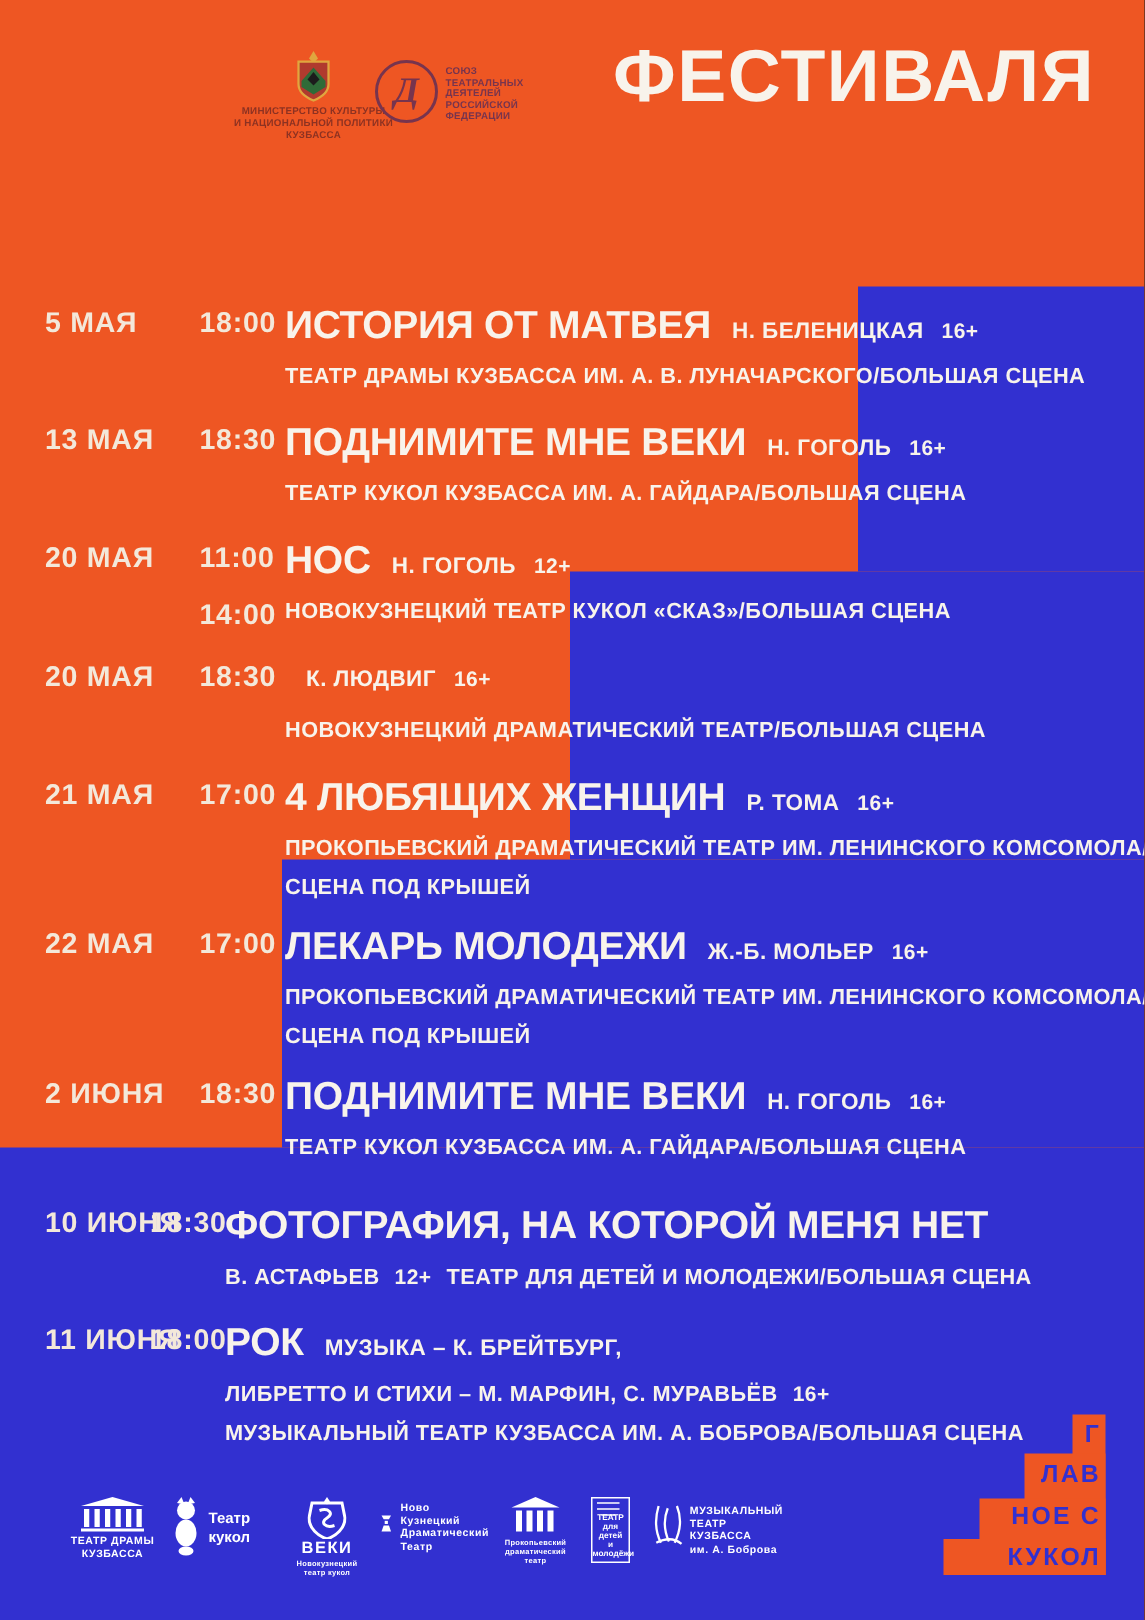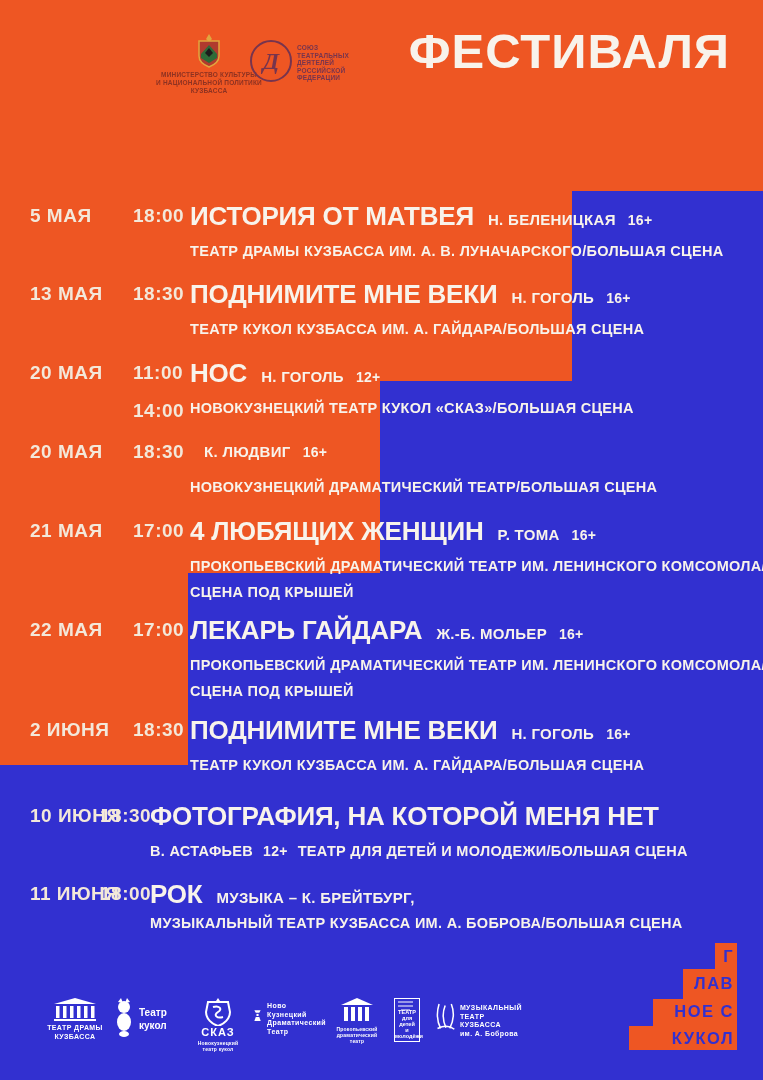--- a/index.html
+++ b/index.html
@@ -195,21 +195,21 @@
     </div>
   </div>
 
   <div class="event" style="top:614px">
     <span class="date">22 МАЯ</span>
     <div class="time-col">
         <span>17:00</span>
       </div>
     <div class="info">
       <div class="line1">
-        <span class="title">ЛЕКАРЬ ГАЙДАРА</span>
+        <span class="title">ЛЕКАРЬ МОЛОДЕЖИ</span>
         <span class="author">Ж.-Б. МОЛЬЕР</span>
         <span class="age">16+</span>
       </div>
       <div class="venue">ПРОКОПЬЕВСКИЙ ДРАМАТИЧЕСКИЙ ТЕАТР ИМ. ЛЕНИНСКОГО КОМСОМОЛА/</div>
       <div class="venue" style="margin-top:0">СЦЕНА ПОД КРЫШЕЙ</div>
     </div>
   </div>
 
   <div class="event" style="top:714px">
     <span class="date">2 ИЮНЯ</span>
@@ -243,20 +243,23 @@
 
   <div class="event june" style="top:878px">
     <span class="date">11 ИЮНЯ</span>
     <div class="time-col">
         <span>18:00</span>
       </div>
     <div class="info">
       <div class="line1">
         <span class="title">РОК</span>
         <span class="author">МУЗЫКА – К. БРЕЙТБУРГ,</span>
+      </div>
+      <div class="venue">
+        <span class="inline-author">ЛИБРЕТТО И СТИХИ – М. МАРФИН, С. МУРАВЬЁВ</span><span class="age">16+</span>
       </div>
       <div class="venue" style="margin-top:0">МУЗЫКАЛЬНЫЙ ТЕАТР КУЗБАССА ИМ. А. БОБРОВА/БОЛЬШАЯ СЦЕНА</div>
     </div>
   </div>
 
   <div class="main-event">
     <div class="me-step me-s1"></div>
     <div class="me-step me-s2"></div>
     <div class="me-step me-s3"></div>
     <div class="me-step me-s4"></div>
@@ -296,21 +299,21 @@
 кукол</div>
       </div>
     </div>
 
     <div class="flogo" style="left:196px;width:44px;">
       <svg width="26" height="28" viewBox="0 0 26 28" style="margin:0 auto;">
         <polygon points="13,0 15,3 13,5 11,3" fill="#fff"></polygon>
         <path d="M3 4 H23 L25 14 C25 21 19 26 13 28 C7 26 1 21 1 14 Z" fill="none" stroke="#fff" stroke-width="2"></path>
         <path d="M8 9 C14 7 18 11 13 14 C8 17 12 21 18 19" fill="none" stroke="#fff" stroke-width="2"></path>
       </svg>
-      <div class="skaz-word">СКАЗ</div>
+      <div class="skaz-word">ВЕКИ</div>
       <div class="cap tiny">Новокузнецкий
 театр кукол</div>
     </div>
 
     <div class="flogo" style="left:254px;width:72px;">
       <div class="flogo-row">
         <svg width="20" height="36" viewBox="0 0 20 36" fill="#fff">
           <polygon points="1,2 19,2 15,9 5,9"></polygon>
           <rect x="7" y="12" width="6" height="6"></rect>
           <polygon points="5,21 15,21 19,32 1,32"></polygon>

